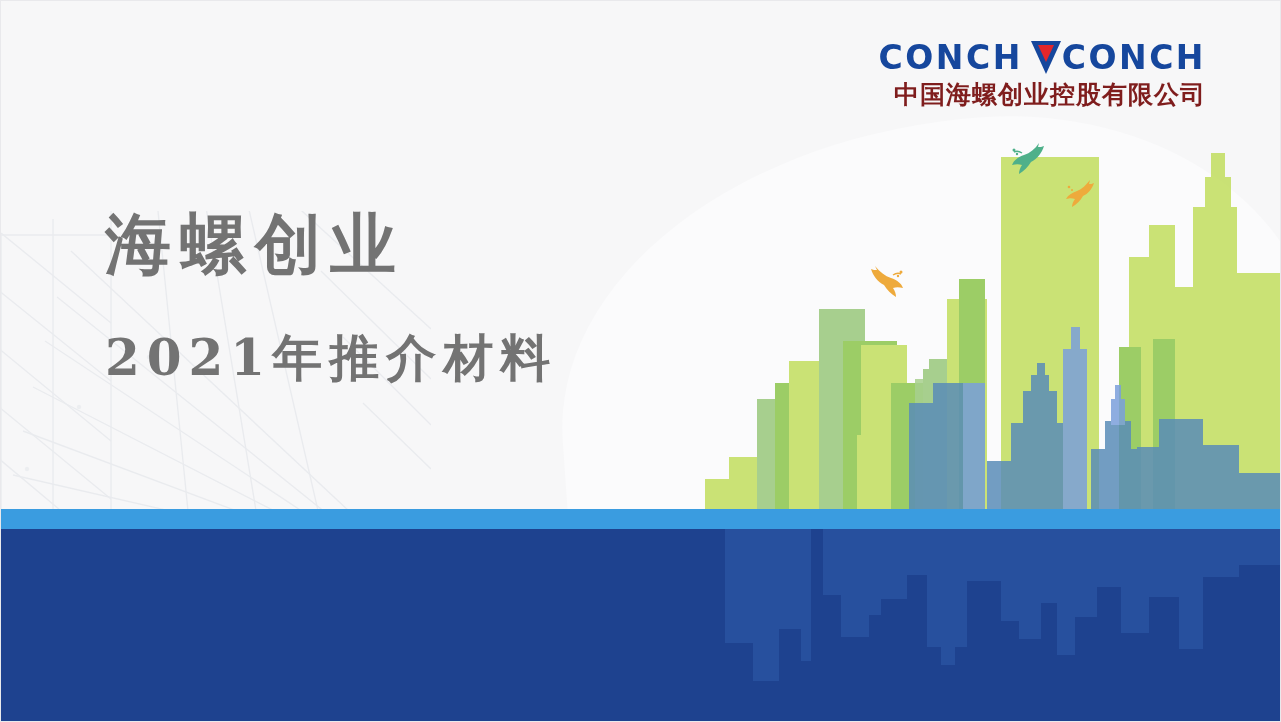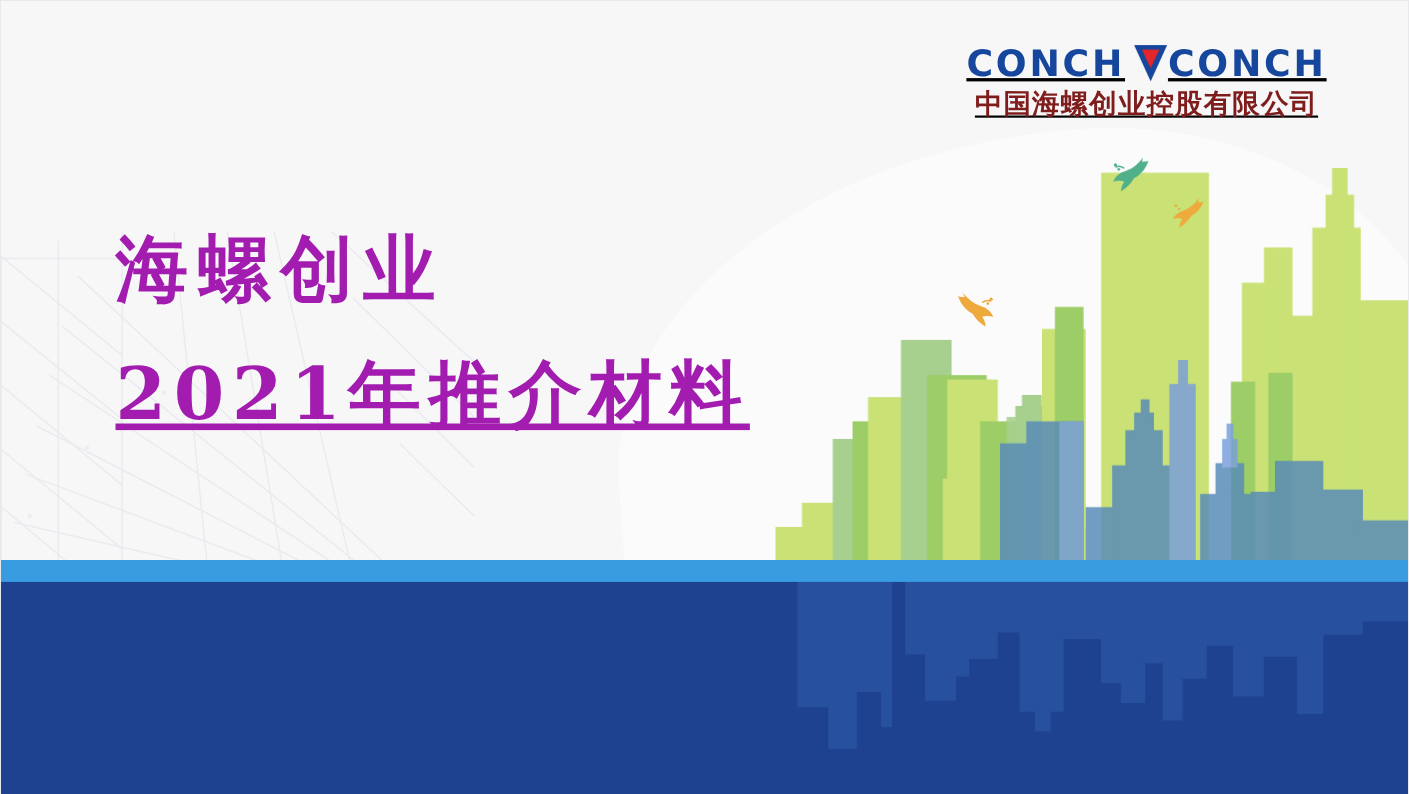--- a/index.html
+++ b/index.html
@@ -54,42 +54,40 @@
   }
 
   
   .title-block {
     position: absolute;
     left: 104px;
     top: 186px;
     z-index: 6;
   }
   .title-line {
-    color: #a21caf;
+    color: #737373;
     font-family: "DejaVu Serif", "Liberation Serif", serif;
     font-weight: 700;
     font-size: 66px;
     line-height: 114px;
     letter-spacing: 9px;
     white-space: nowrap;
   }
   .title-line.l2 {
-    font-size: 66px;
+    font-size: 50px;
     letter-spacing: 7px;
-    text-decoration: underline;
   }
 
   
   .logo {
     position: absolute;
     right: 74px;
     top: 40px;
     z-index: 8;
-    text-align: center;
-    text-decoration: underline;
+    text-align: right;
   }
   .logo-en {
     display: flex;
     align-items: center;
     justify-content: flex-end;
     color: #16479d;
     font-family: "DejaVu Sans", sans-serif;
     font-weight: 700;
     font-size: 33px;
     letter-spacing: 2.5px;

